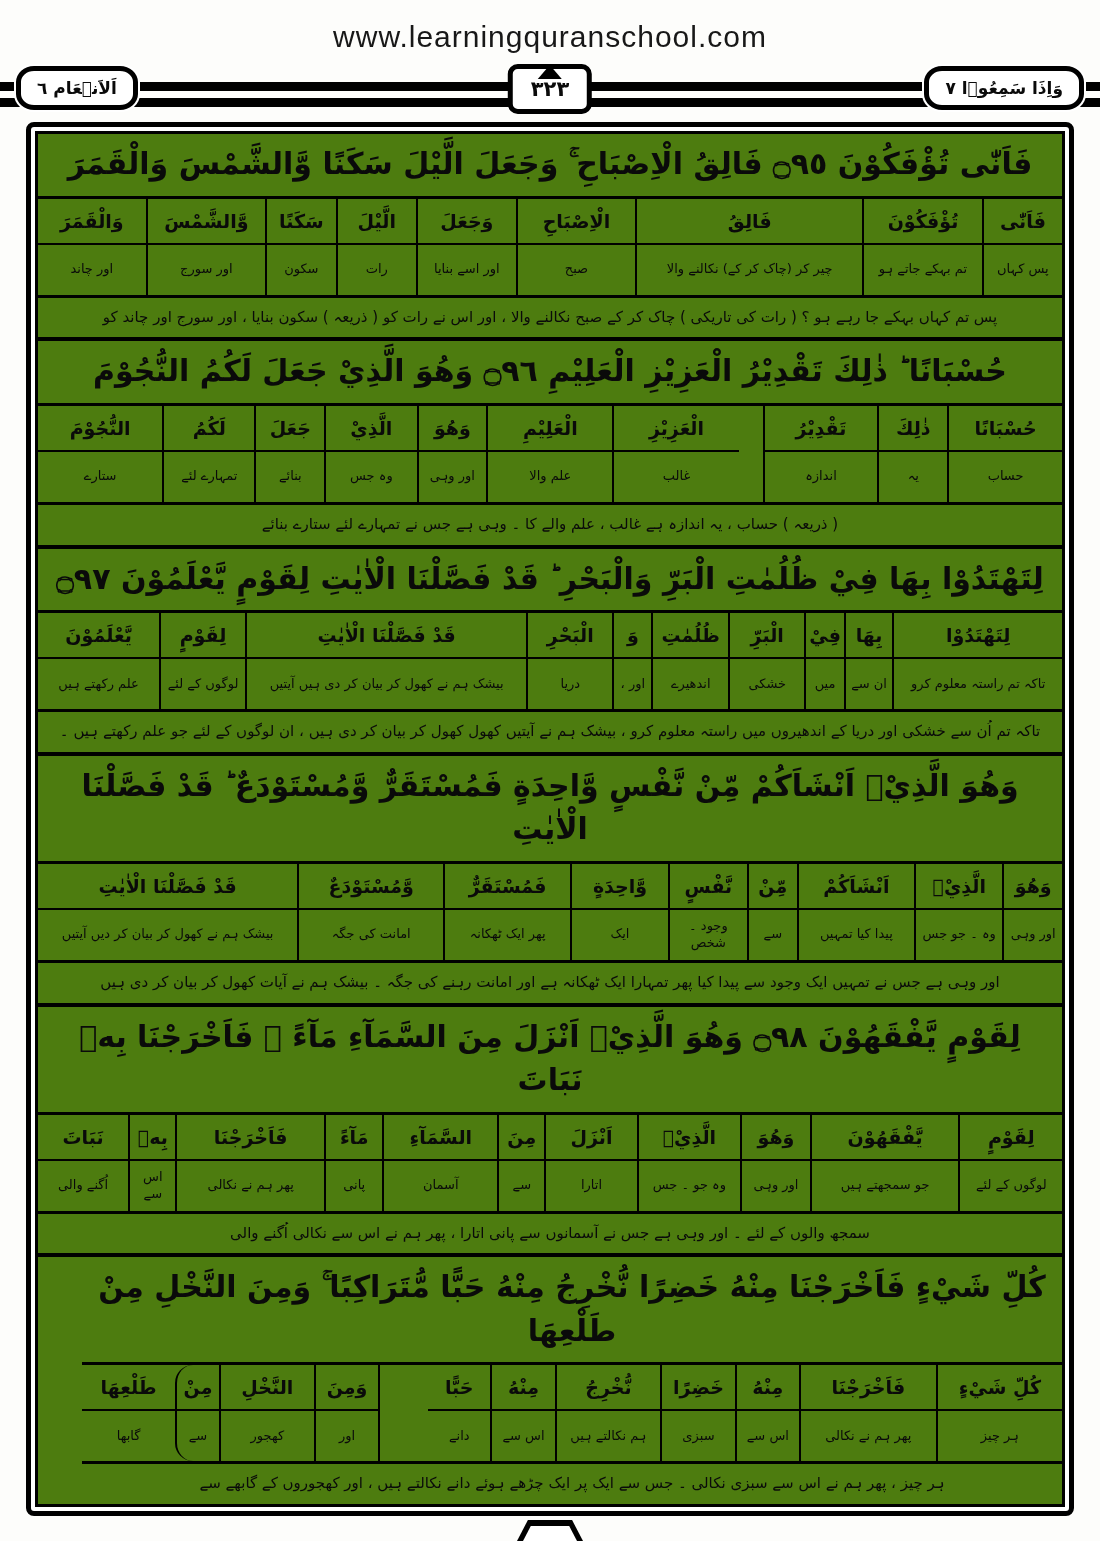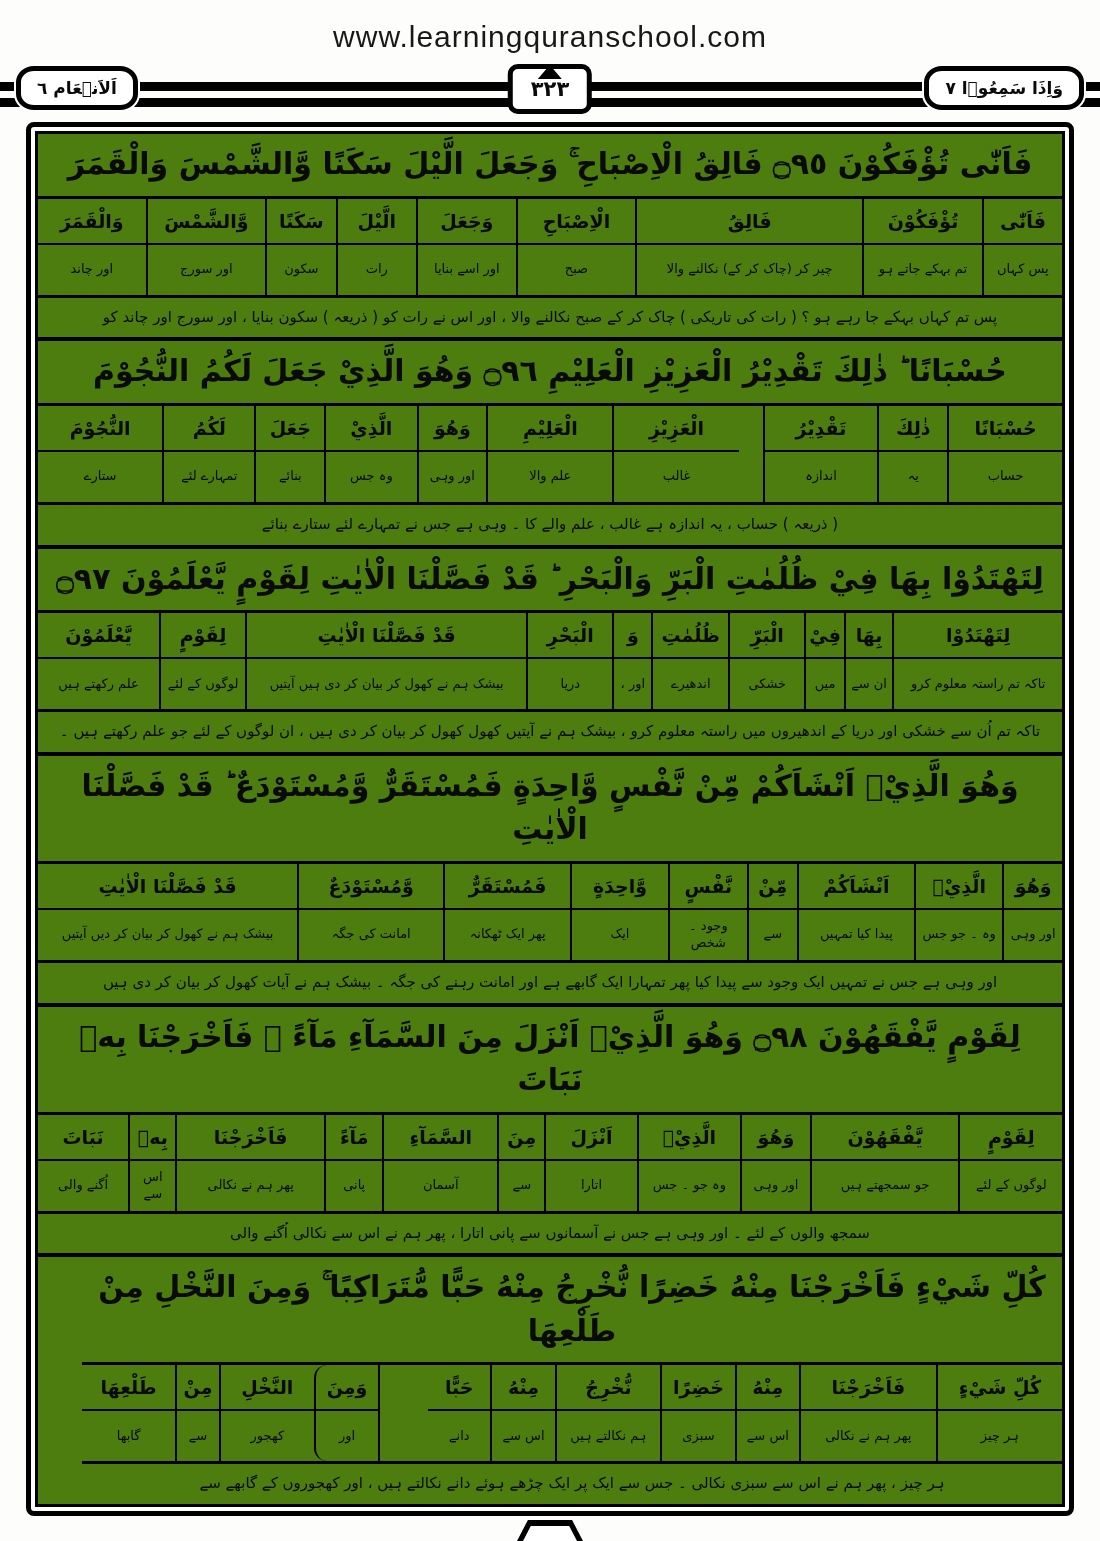--- a/index.html
+++ b/index.html
@@ -283,21 +283,21 @@
           </div>
           <div class="word-col" style="flex: 15 1 0px;">
             <div class="ar">وَّمُسْتَوْدَعٌ</div>
             <div class="ur">امانت کی جگہ</div>
           </div>
           <div class="word-col" style="flex: 27 1 0px;">
             <div class="ar">قَدْ فَصَّلْنَا الْاٰيٰتِ</div>
             <div class="ur">بیشک ہم نے کھول کر بیان کر دیں آیتیں</div>
           </div>
         </div>
-    <div class="translation">اور وہی ہے جس نے تمہیں ایک وجود سے پیدا کیا پھر تمہارا ایک گابھے ہے اور امانت رہنے کی جگہ ۔ بیشک ہم نے آیات کھول کر بیان کر دی ہیں</div>
+    <div class="translation">اور وہی ہے جس نے تمہیں ایک وجود سے پیدا کیا پھر تمہارا ایک ٹھکانہ ہے اور امانت رہنے کی جگہ ۔ بیشک ہم نے آیات کھول کر بیان کر دی ہیں</div>
   </section>
 
   <section class="block">
     <div class="verse">لِقَوْمٍ يَّفْقَهُوْنَ ۝٩٨ وَهُوَ الَّذِيْۤ اَنْزَلَ مِنَ السَّمَآءِ مَآءً ۚ فَاَخْرَجْنَا بِهٖ نَبَاتَ</div>
     <div class="word-row">
           <div class="word-col" style="flex: 9 1 0px;">
             <div class="ar">لِقَوْمٍ</div>
             <div class="ur">لوگوں کے لئے</div>
           </div>
           <div class="word-col" style="flex: 13 1 0px;">
@@ -368,29 +368,29 @@
             <div class="ur">ہم نکالتے ہیں</div>
           </div>
           <div class="word-col" style="flex: 6 1 0px;">
             <div class="ar">مِنْهُ</div>
             <div class="ur">اس سے</div>
           </div>
           <div class="word-col" style="flex: 6 1 0px; padding-left: 48px;">
             <div class="ar">حَبًّا</div>
             <div class="ur">دانے</div>
           </div>
-          <div class="word-col" style="flex: 6 1 0px; border-radius: 13px;">
+          <div class="word-col" style="flex: 6 1 0px;">
             <div class="ar">وَمِنَ</div>
             <div class="ur">اور</div>
           </div>
           <div class="word-col" style="flex: 9 1 0px;">
             <div class="ar">النَّخْلِ</div>
             <div class="ur">کھجور</div>
           </div>
-          <div class="word-col" style="flex: 4 1 0px;">
+          <div class="word-col" style="flex: 4 1 0px; border-radius: 18px;">
             <div class="ar">مِنْ</div>
             <div class="ur">سے</div>
           </div>
           <div class="word-col" style="flex: 9 1 0px;">
             <div class="ar">طَلْعِهَا</div>
             <div class="ur">گابھا</div>
           </div>
         </div>
     <div class="translation">ہر چیز ، پھر ہم نے اس سے سبزی نکالی ۔ جس سے ایک پر ایک چڑھے ہوئے دانے نکالتے ہیں ، اور کھجوروں کے گابھے سے</div>
   </section>

